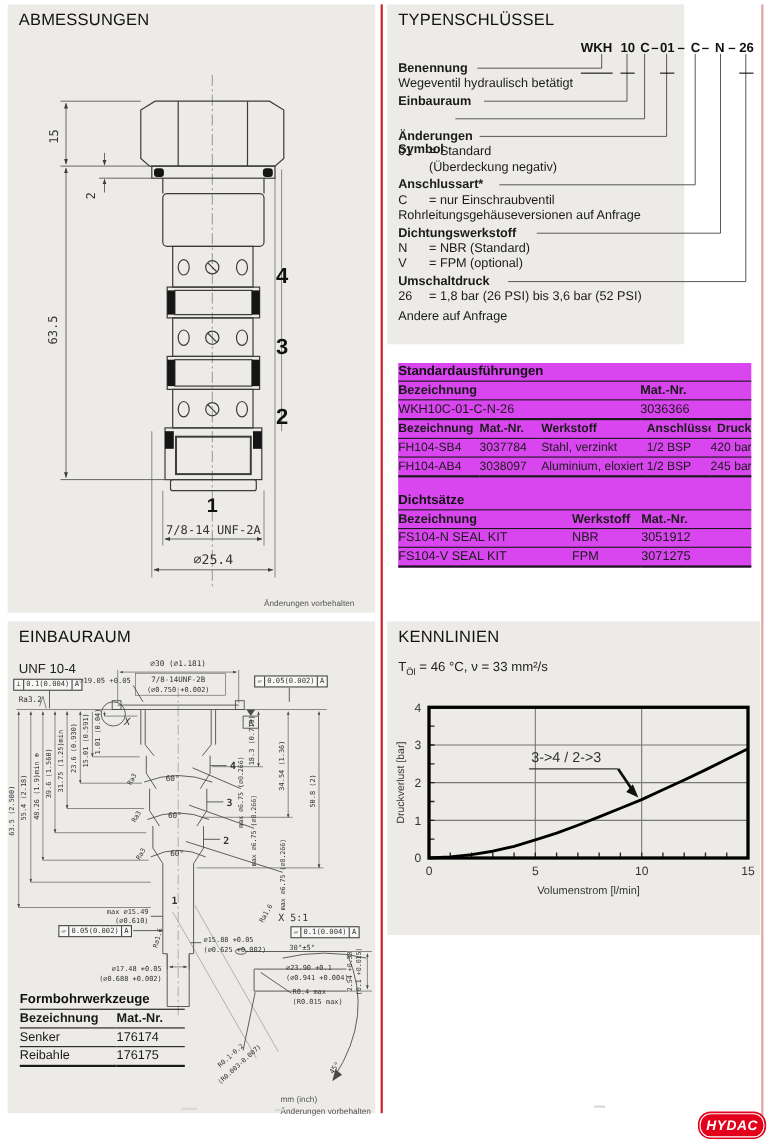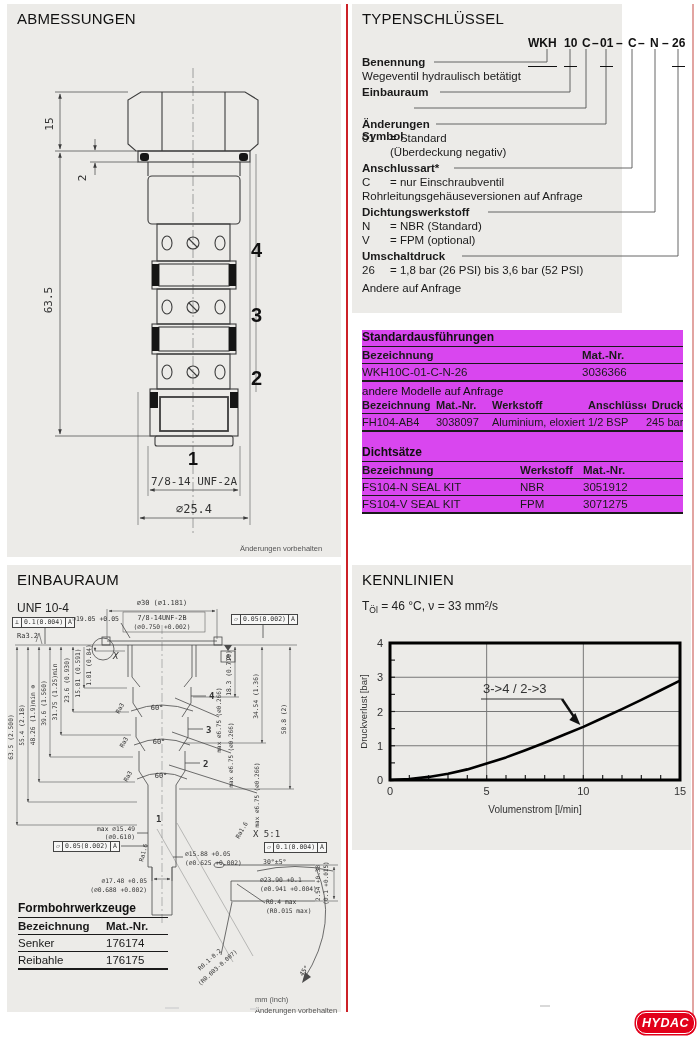--- a/index.html
+++ b/index.html
@@ -206,40 +206,46 @@
             </tr>
           </thead>
           <tbody>
             <tr>
               <td>WKH10C-01-C-N-26</td>
               <td>3036366</td>
             </tr>
           </tbody>
         </table>
       </div>
-    <div class="tnote">andere Modelle auf Anfrage</div>
     <div class="small">
         <table class="dtbl">
           <colgroup>
             <col style="width: 74px;">
             <col style="width: 56px;">
             <col style="width: 96px;">
             <col style="width: 58px;">
             <col style="width: 37px;">
           </colgroup>
           <thead>
             <tr>
               <th>Bezeichnung</th>
               <th>Mat.-Nr.</th>
               <th>Werkstoff</th>
               <th>Anschlüsse</th>
               <th style="text-align: right;">Druck</th>
             </tr>
           </thead>
           <tbody>
+            <tr>
+              <td>FH104-SB4</td>
+              <td>3037784</td>
+              <td>Stahl, verzinkt</td>
+              <td>1/2 BSP</td>
+              <td style="text-align: right;">420 bar</td>
+            </tr>
             <tr>
               <td>FH104-AB4</td>
               <td>3038097</td>
               <td>Aluminium, eloxiert</td>
               <td>1/2 BSP</td>
               <td style="text-align: left;">245 bar</td>
             </tr>
           </tbody>
         </table>
       </div>

